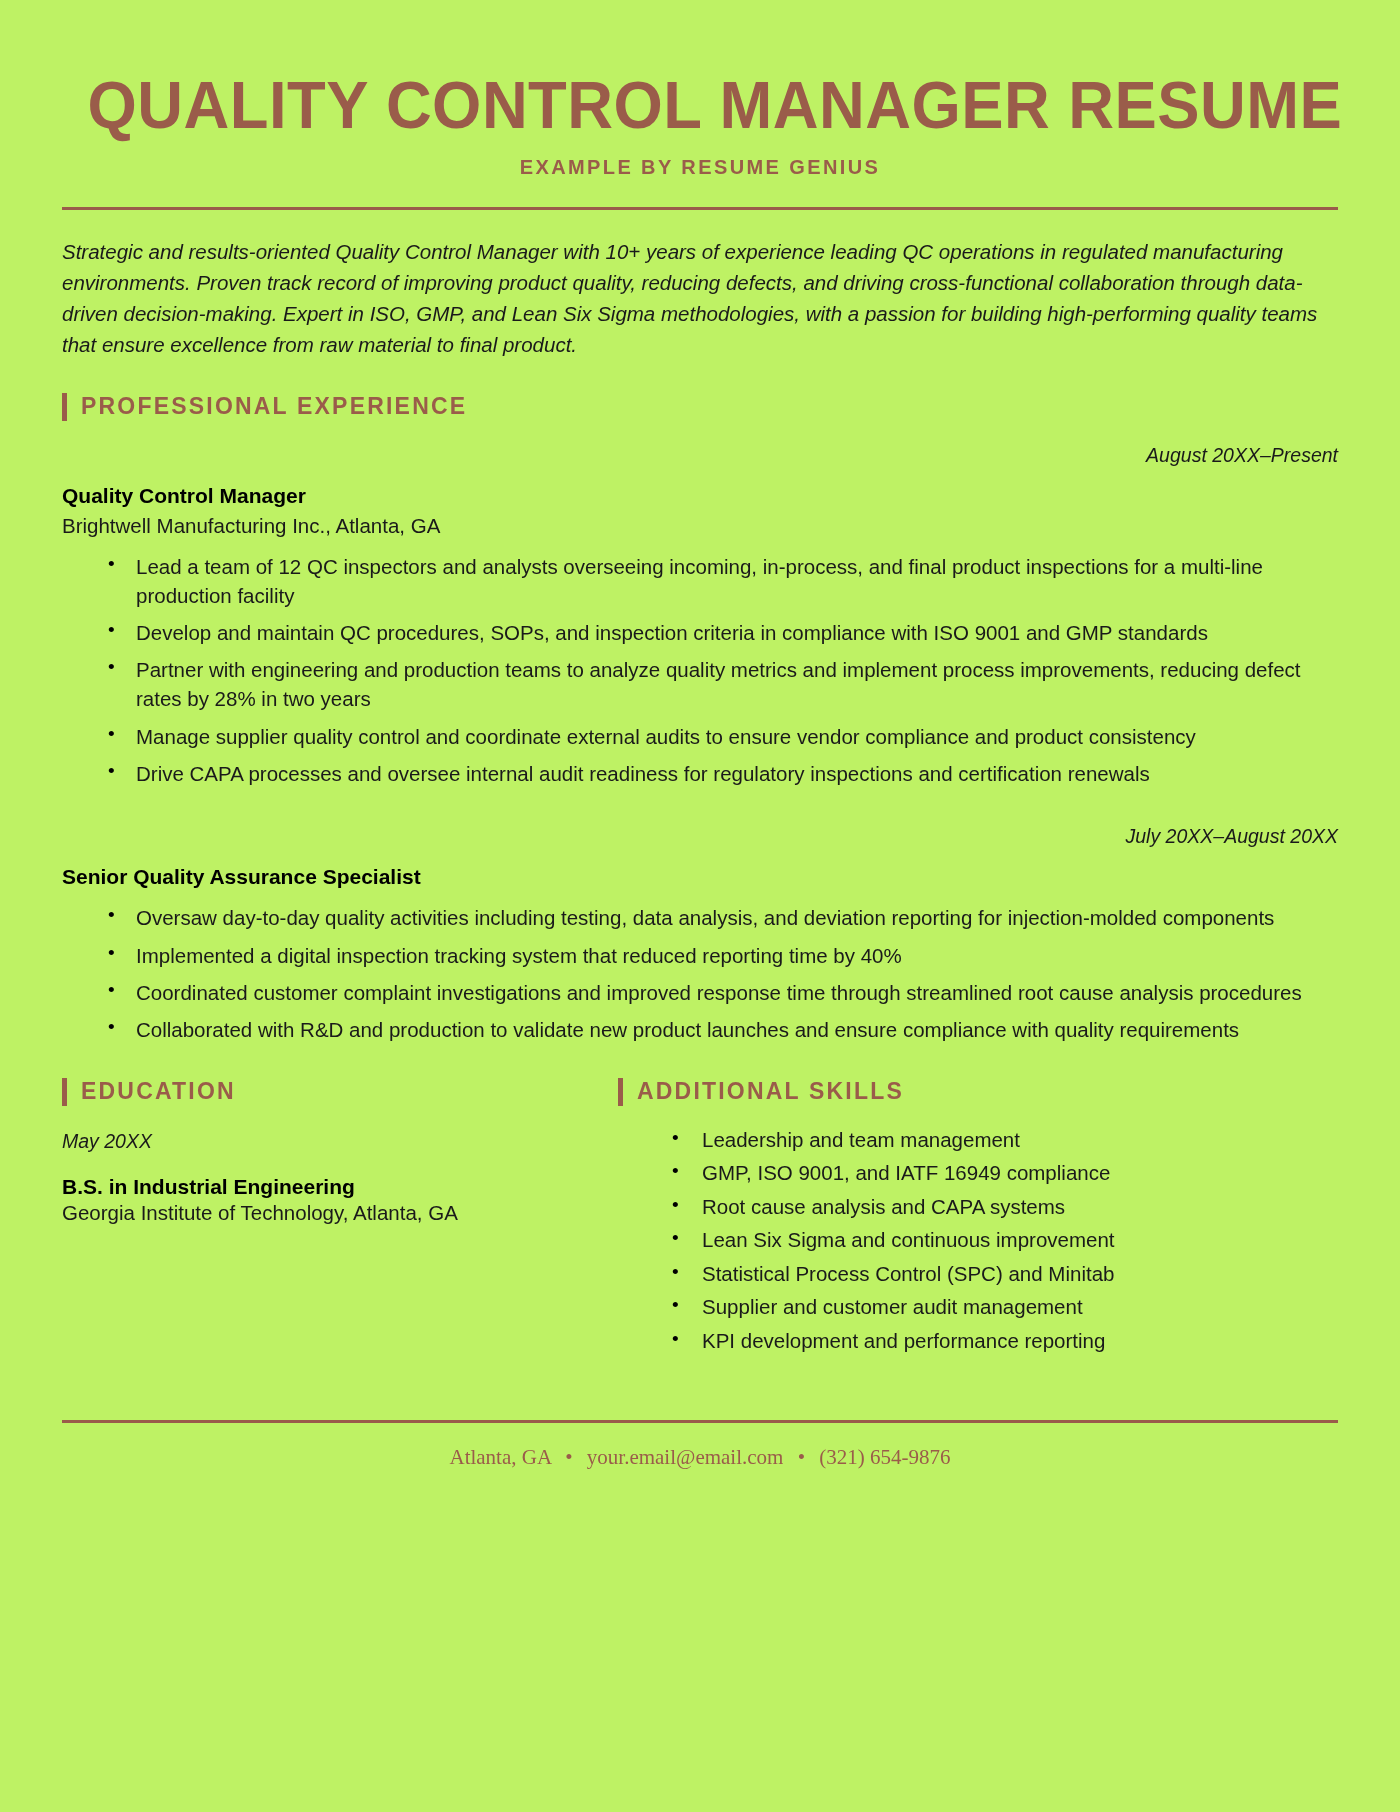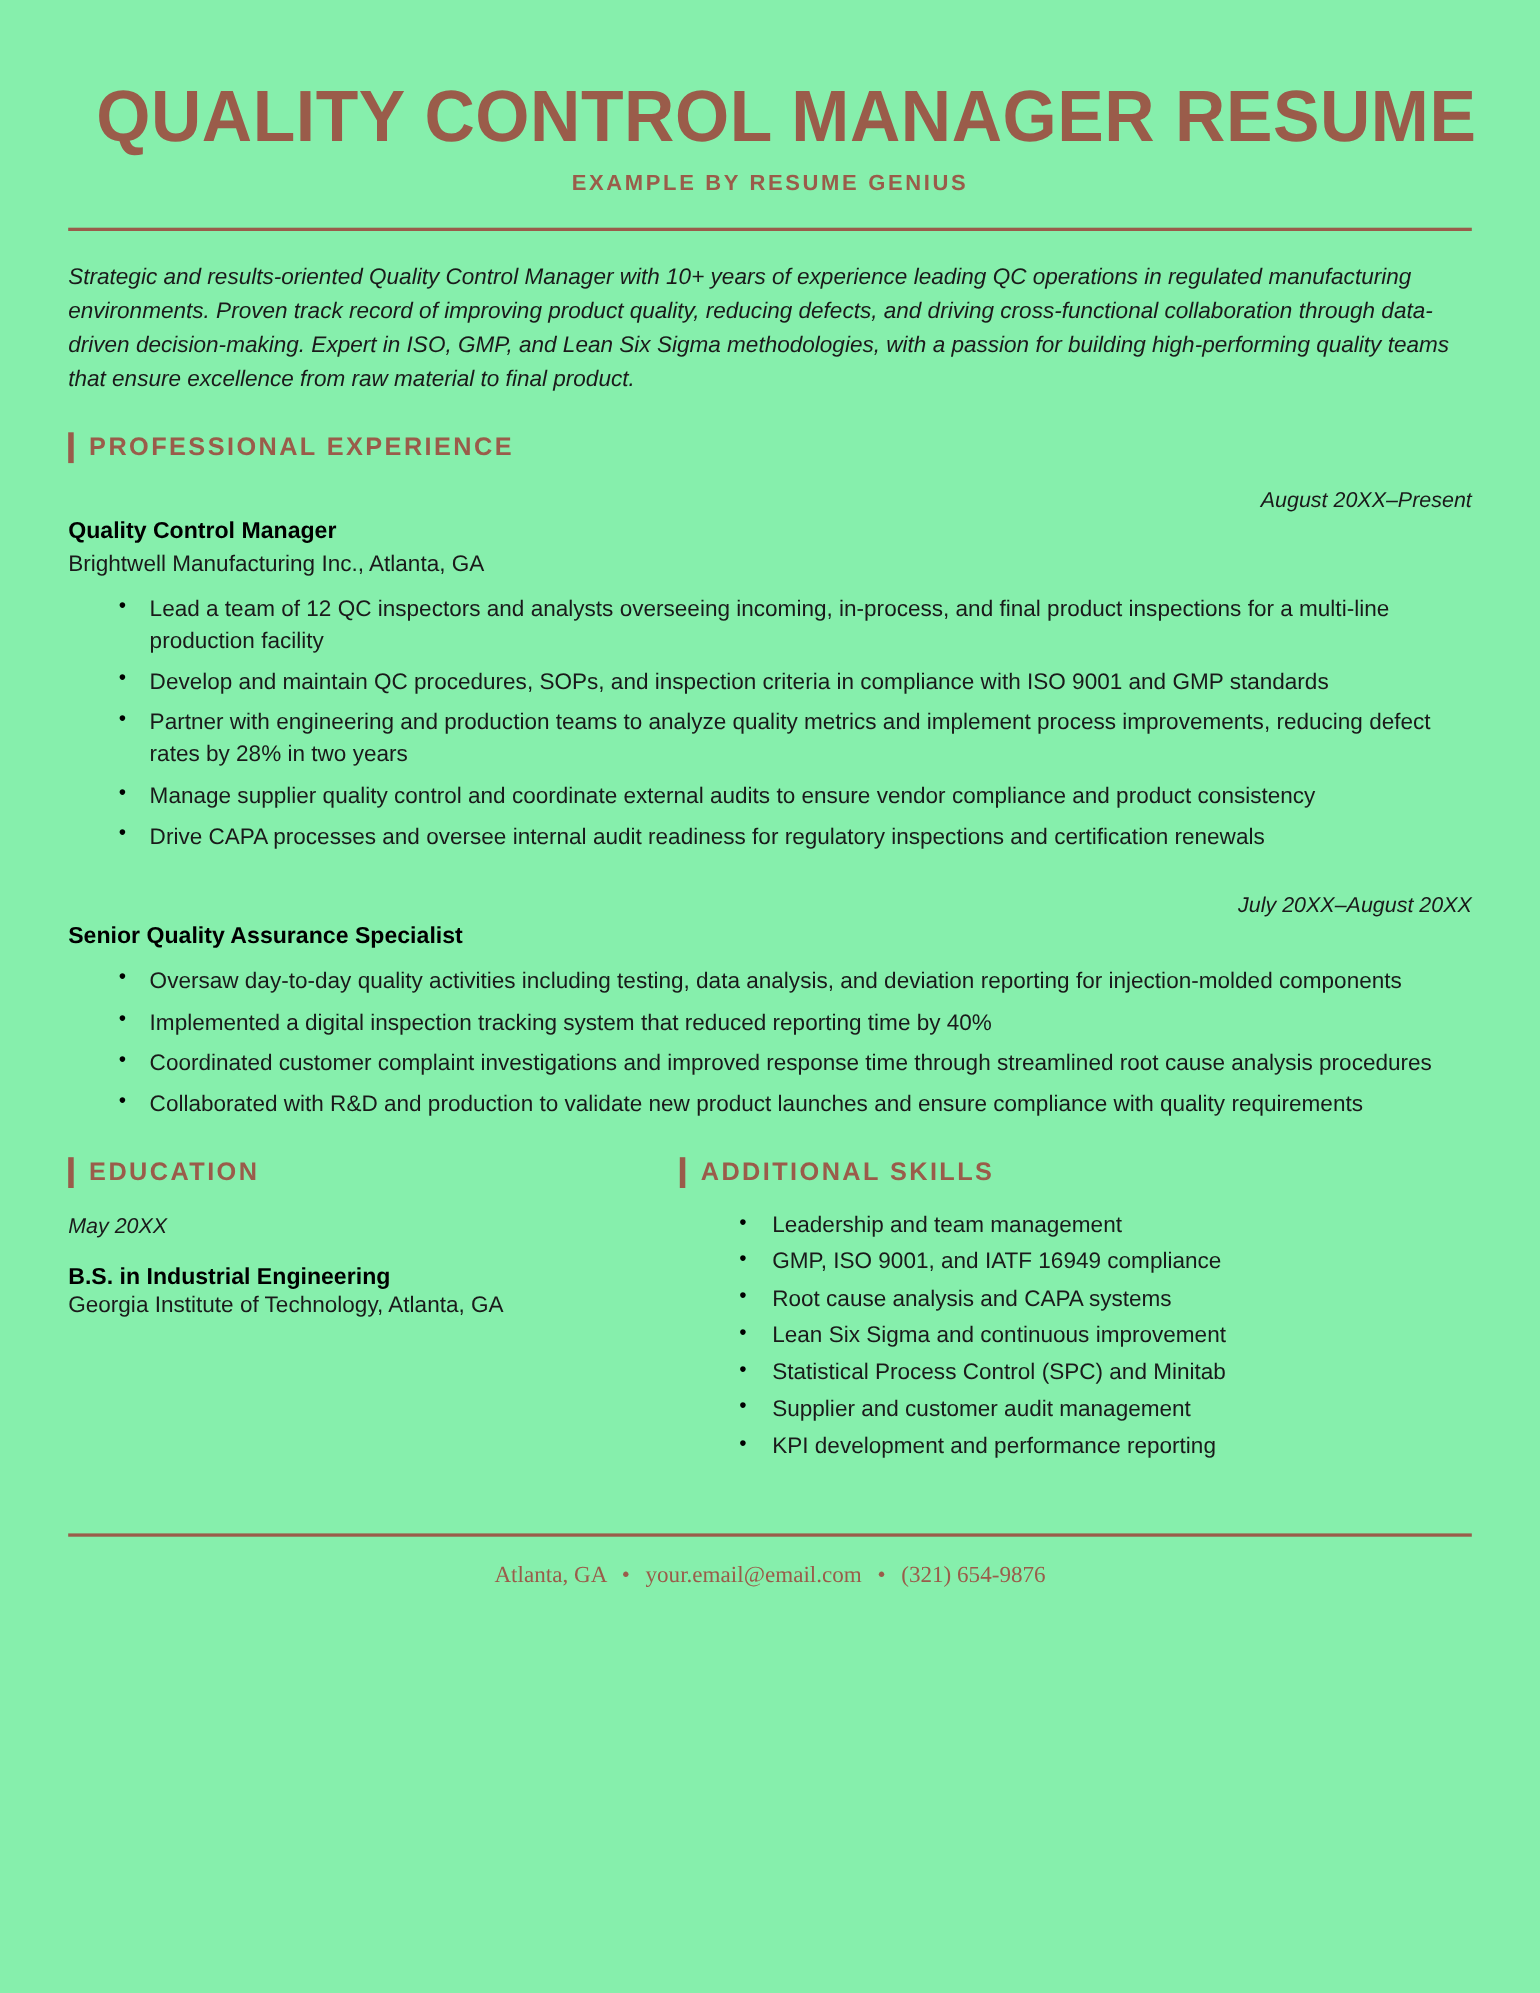--- a/index.html
+++ b/index.html
@@ -7,21 +7,21 @@
     padding: 0;
     background: #ffffff;
   }
   body {
     font-family: "Liberation Sans", sans-serif;
     color: #000000;
   }
   .page {
     width: 1400px;
     min-height: 1812px;
-    background: #86efac;
+    background: #bef264;
     box-sizing: border-box;
     padding: 0;
     position: relative;
     margin: 0 auto;
   }
   .inner {
     padding: 0 62px;
   }
 
   
@@ -96,21 +96,21 @@
     font-style: italic;
     font-size: 19.5px;
     line-height: 1.3;
     color: #1a1a1a;
     text-align: right;
   }
   .job-title {
     font-weight: bold;
     font-size: 21px;
     line-height: 1.35;
-    margin-top: 1px;
+    margin-top: 14px;
     color: #000;
   }
   .job-company {
     font-size: 20.5px;
     line-height: 1.35;
     margin-top: 2px;
     color: #1a1a1a;
   }
   ul.bullets {
     list-style: none;

